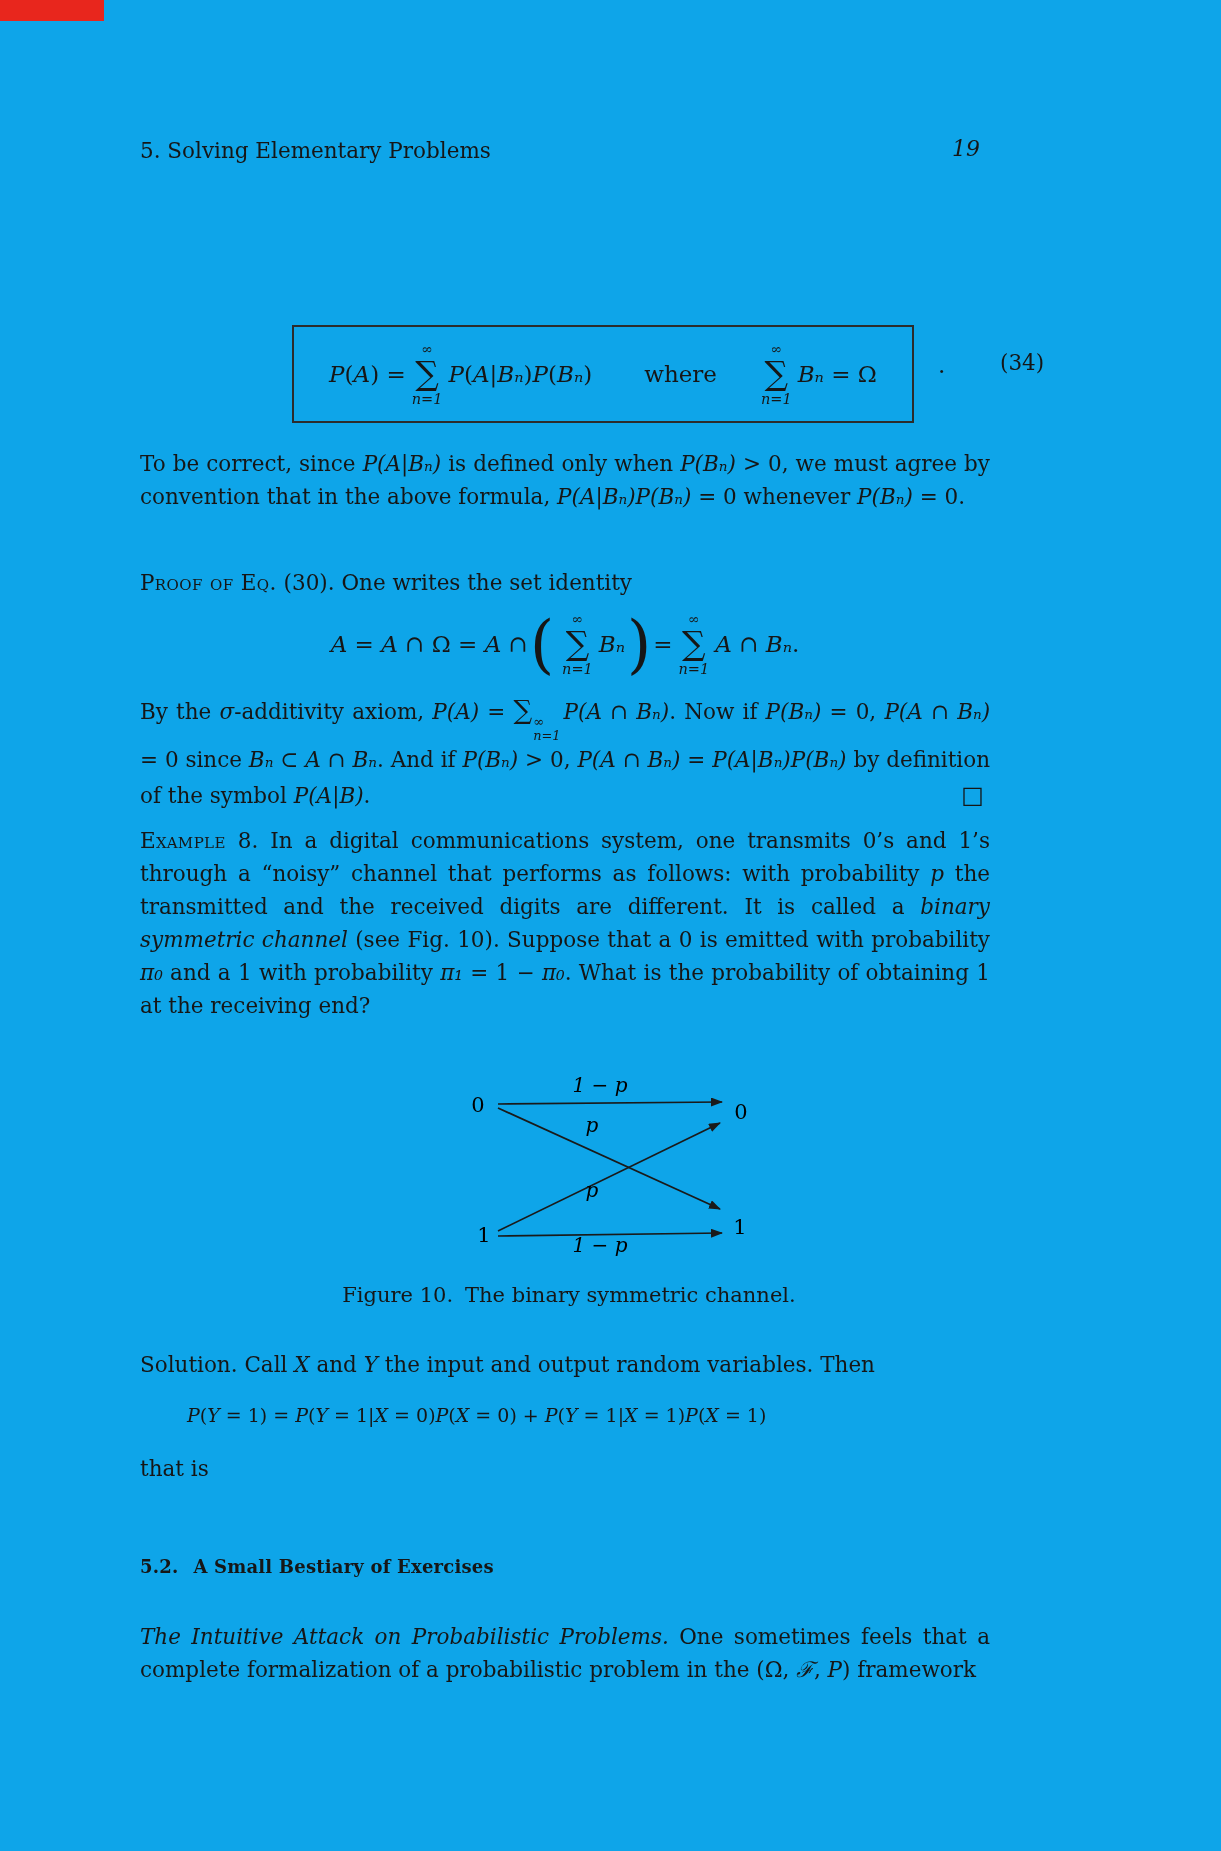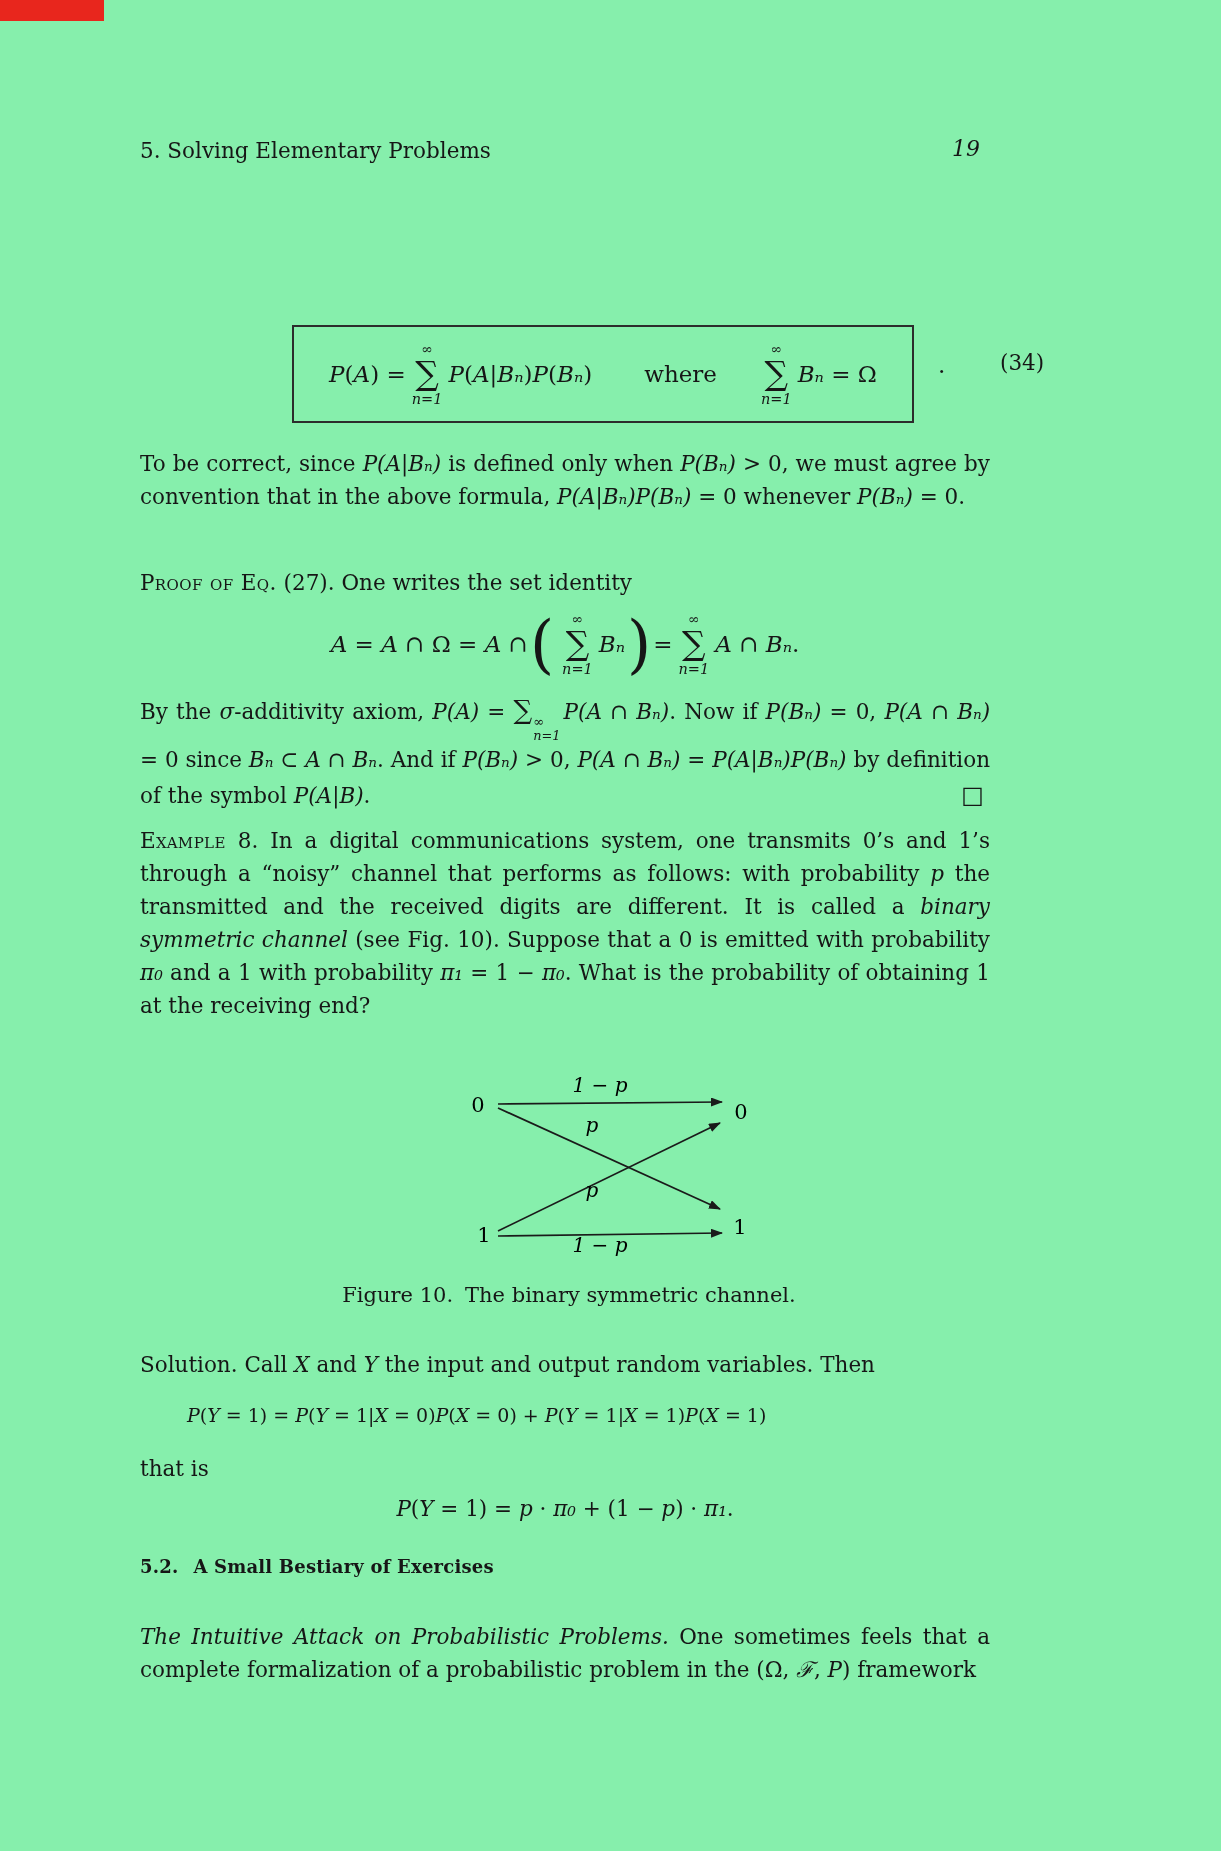--- a/index.html
+++ b/index.html
@@ -1,17 +1,17 @@
 <!DOCTYPE html>
 <html><head>
 <meta charset="utf-8">
 <style>
   html,body{margin:0;padding:0;background:#fdfdfa;}
   .page{
-    position:relative;width:1221px;height:1851px;background:#86efac;
+    position:relative;width:1221px;height:1851px;background:#0ea5e9;
     font-family:"DejaVu Serif","Liberation Serif",serif;color:#161616;
     overflow:hidden;
   }
   .red-strip{position:absolute;left:0;top:0;width:104px;height:21px;background:#e8261d;}
   .running-head{position:absolute;left:140px;top:138px;font-size:21.5px;}
   .page-number{position:absolute;left:952px;top:136px;font-size:22px;font-style:italic;}
   .para{position:absolute;left:140px;width:850px;margin:0;font-size:21.5px;line-height:33px;text-align:justify;}
   .p1{top:214px;}
   .formula-box{
     position:absolute;left:292px;top:325px;width:618px;height:94px;border:2px solid #2c2c2c;
@@ -84,21 +84,21 @@
       <span class="sym">∑</span>
       <span class="bot">n=1</span>
     </span>
     <span class="m"><span class="seg-i">Bₙ</span><span> = Ω</span></span>
   </div>
   <span class="box-period">.</span>
   <span class="eq-number">(34)</span>
 
   <p class="para p2"><span>To be correct, since </span><span class="seg-i">P(A|Bₙ)</span><span> is defined only when </span><span class="seg-i">P(Bₙ)</span><span> &gt; 0, we must agree by convention that in the above formula, </span><span class="seg-i">P(A|Bₙ)P(Bₙ)</span><span> = 0 whenever </span><span class="seg-i">P(Bₙ)</span><span> = 0.</span></p>
 
-  <p class="para p3"><span class="seg-sc">Proof of Eq.</span><span> (27). One writes the set identity</span></p>
+  <p class="para p3"><span class="seg-sc">Proof of Eq.</span><span> (30). One writes the set identity</span></p>
 
   <div class="display-eq">
     <span class="m"><span class="seg-i">A</span><span> = </span><span class="seg-i">A</span><span> ∩ Ω = </span><span class="seg-i">A</span><span> ∩ </span></span>
     <span class="bigparen">(</span>
     <span class="sum">
       <span class="top">∞</span>
       <span class="sym">∑</span>
       <span class="bot">n=1</span>
     </span>
     <span class="m"><span class="seg-i">Bₙ</span></span>
@@ -142,19 +142,18 @@
   </div>
 
   <p class="caption"><span>Figure 10.</span><span class="capgap"></span><span>The binary symmetric channel.</span></p>
 
   <p class="para p6"><span class="seg-b">Solution.</span><span> Call </span><span class="seg-i">X</span><span> and </span><span class="seg-i">Y</span><span> the input and output random variables. Then</span></p>
 
   <div class="eq1"><span class="seg-i">P</span><span>(</span><span class="seg-i">Y</span><span> = 1) = </span><span class="seg-i">P</span><span>(</span><span class="seg-i">Y</span><span> = 1|</span><span class="seg-i">X</span><span> = 0)</span><span class="seg-i">P</span><span>(</span><span class="seg-i">X</span><span> = 0) + </span><span class="seg-i">P</span><span>(</span><span class="seg-i">Y</span><span> = 1|</span><span class="seg-i">X</span><span> = 1)</span><span class="seg-i">P</span><span>(</span><span class="seg-i">X</span><span> = 1)</span></div>
 
   <p class="para p7">that is</p>
 
-  <div class="eq2"><span class="seg-i">P</span><span>(</span><span class="seg-i">Y</span><span> = 1) = </span><span class="seg-i">p</span><span> · </span><span class="seg-i">π₀</span><span> + (1 − </span><span class="seg-i">p</span><span>) · </span><span class="seg-i">π₁</span><span>.</span></div>
 
   <h2 class="section-heading"><span>5.2.</span><span class="hgap"></span><span>A Small Bestiary of Exercises</span></h2>
 
   <p class="para p8"><span class="seg-i">The Intuitive Attack on Probabilistic Problems.</span><span> One sometimes feels that a complete formalization of a probabilistic problem in the (Ω, </span><span class="seg-scr">ℱ</span><span>, </span><span class="seg-i">P</span><span>) framework</span></p>
 
 </div>
 
 </body></html>

